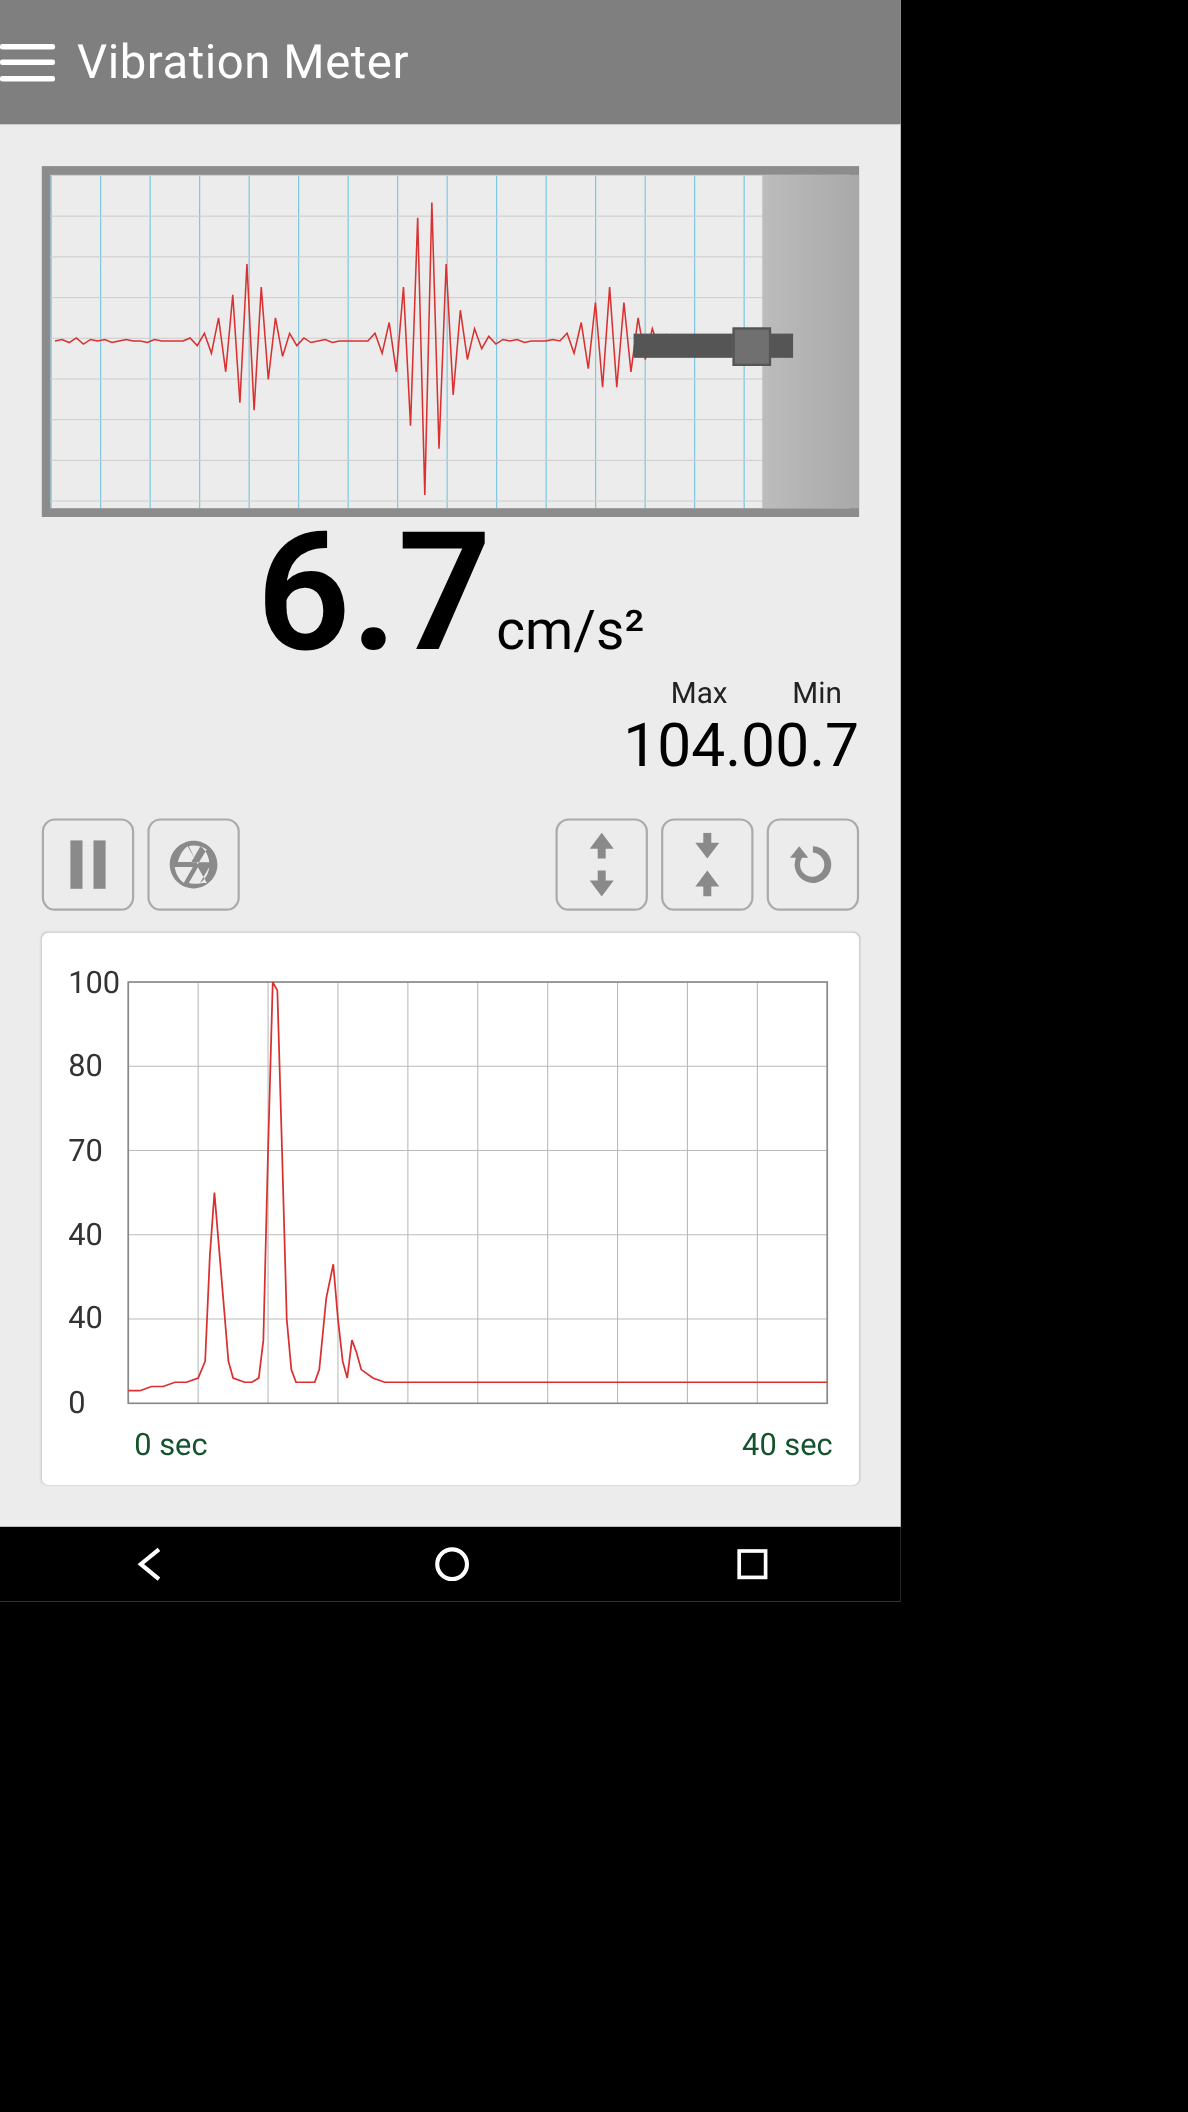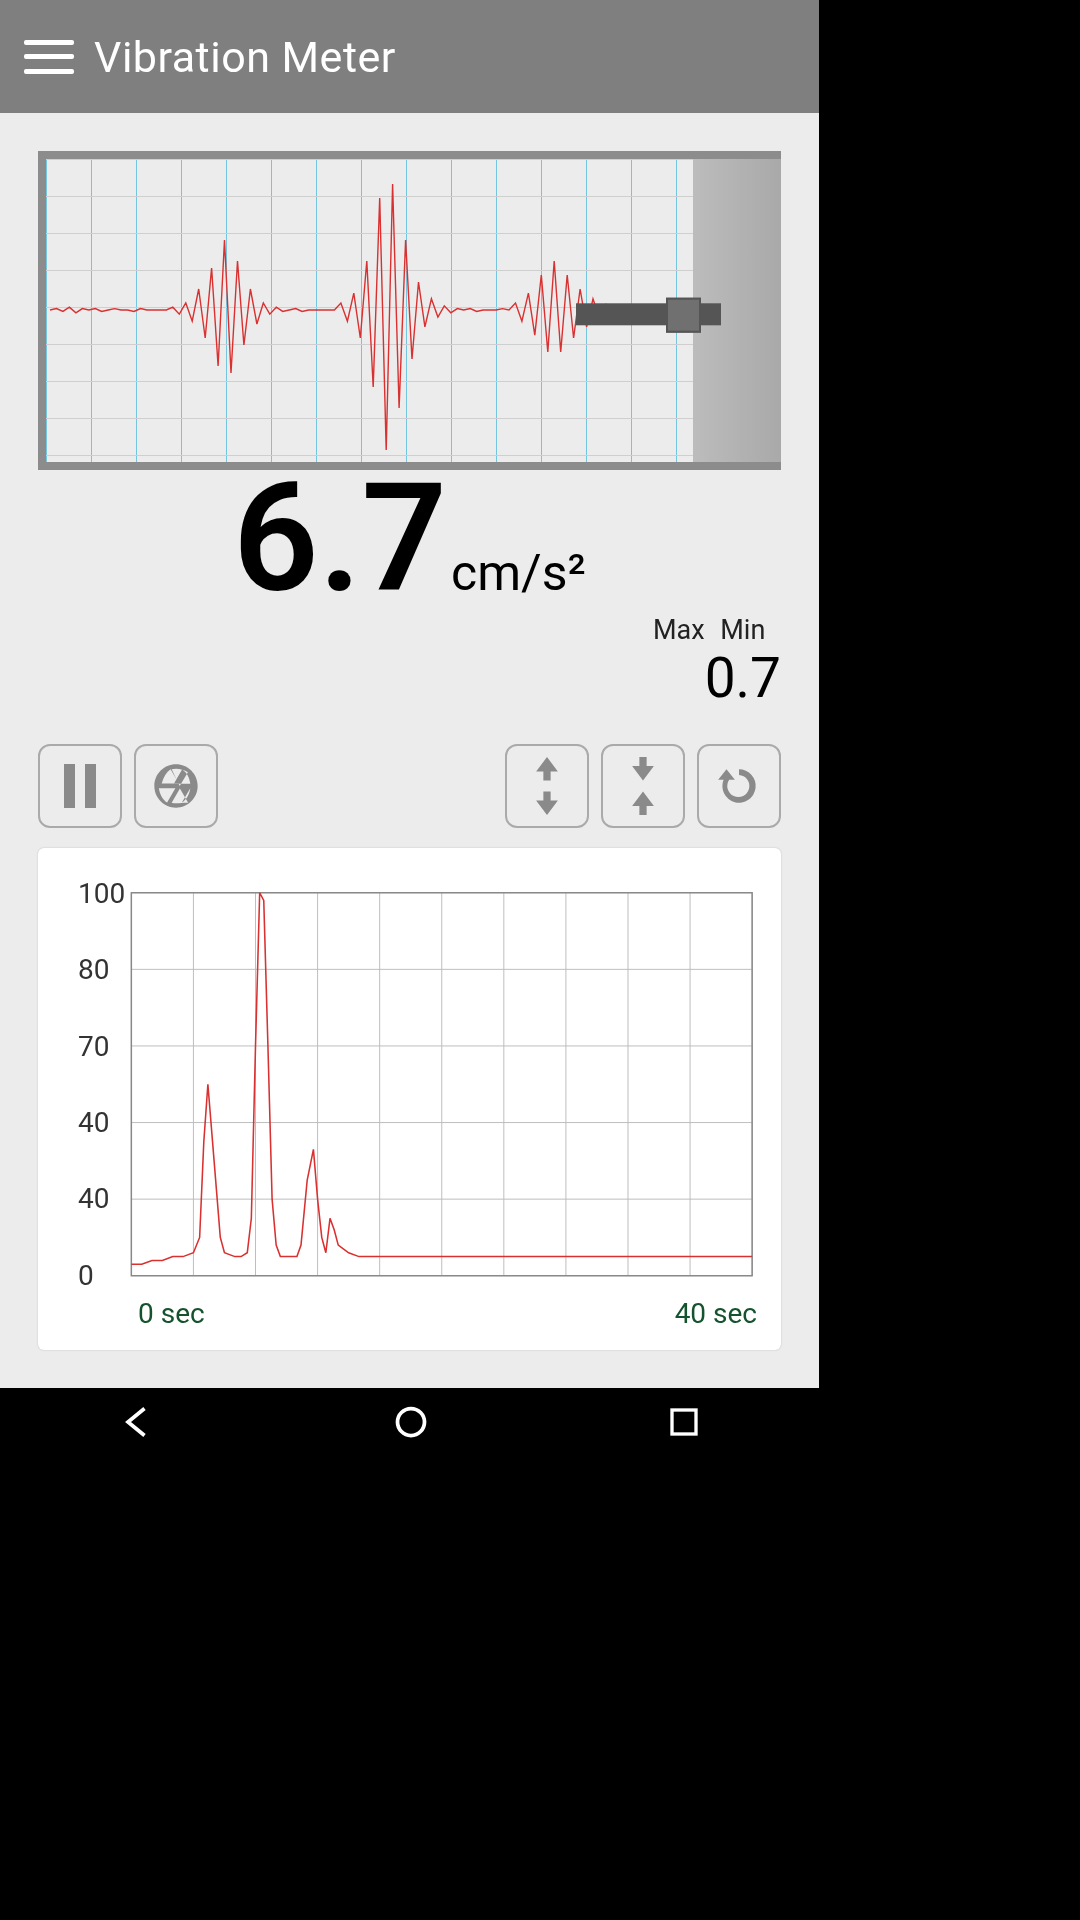--- a/index.html
+++ b/index.html
@@ -1,18 +1,18 @@
 <!DOCTYPE html>
 <html><head>
 <meta charset="utf-8">
 <style>
   * { margin: 0; padding: 0; box-sizing: border-box; }
   html, body { width: 819px; height: 1456px; font-family: Roboto, -apple-system, sans-serif; background: #000; }
   .screen { width: 819px; height: 1456px; background: #ececec; display: flex; flex-direction: column; }
-  .appbar { height: 113px; background: #7f7f7f; display: flex; align-items: center; padding-left: 24px; }
+  .appbar { height: 113px; background: #7f7f7f; display: flex; align-items: center; }
   .appbar .menu-btn { width: 50px; height: 50px; display: flex; flex-direction: column; justify-content: space-between; padding: 8px 0; cursor: pointer; }
   .appbar .menu-btn div { height: 5px; background: #fff; border-radius: 2px; }
   .appbar .title { color: #fff; font-size: 43px; font-weight: 400; margin-left: 20px; letter-spacing: 0.5px; }
   .content { flex: 1; padding: 38px; display: flex; flex-direction: column; }
 
   
   .seis-wrap { width: 743px; height: 319px; position: relative; margin: 0 auto; }
   .seis-wrap svg { position: absolute; top: 0; left: 0; }
   .seis-frame { position:absolute; inset:0; border: 8px solid #8c8c8c; }
   .seis-grid { position:absolute; inset:8px; }
@@ -34,21 +34,21 @@
   
   .controls { display: flex; margin-top: 34px; }
   .controls .spacer { flex: 1; }
   .ctrl-btn { width: 84px; height: 84px; border: 2px solid #aaa; border-radius: 12px; background: #fff0; margin-right: 12px; display:flex; align-items:center; justify-content:center; cursor:pointer; }
   .ctrl-btn:last-child{ margin-right:0; }
   .ctrl-btn svg { fill: #8a8a8a; }
   .ctrl-btn .pause-bars{ display:flex; gap:10px; }
   .ctrl-btn .pause-bars div{ width:11px; height:44px; background:#8a8a8a; }
 
   
-  .card { flex:1; background:#fff; border-radius:6px; margin-top:20px; padding: 24px 24px 16px 40px; display:flex; flex-direction:column; box-shadow: 0 0 2px rgba(0,0,0,0.2); }
+  .card { flex:1; background:#fff; border-radius:6px; margin-top:20px; padding: 24px 24px 16px 24px; display:flex; flex-direction:column; box-shadow: 0 0 2px rgba(0,0,0,0.2); }
   .hist-wrap { flex:1; position:relative; }
   .hist-wrap svg { position:absolute; inset:0; }
   .y-tick { position:absolute; left:0; font-size:28px; color:#333; transform: translateY(-50%); }
   .x-tick { position:absolute; bottom:-2px; font-size:28px; color:#14532d; }
 
   
   .navbar { height: 68px; background:#000; display:flex; justify-content:space-around; align-items:center; }
   .navbar svg { stroke:#fff; fill:none; stroke-width:2.5; }
 </style>
 </head>
@@ -105,20 +105,21 @@
     </div>
 
     <div class="reading">
       <span class="big">6.7</span>
       <span class="unit">cm/s²</span>
     </div>
 
     <div class="stats">
       <div class="stat">
         <div class="lbl">Max</div>
+        <div class="val">104.0</div>
       </div>
       <div class="stat">
         <div class="lbl">Min</div>
         <div class="val">0.7</div>
       </div>
     </div>
 
     <div class="controls">
       <div class="ctrl-btn">
         <div class="pause-bars">

